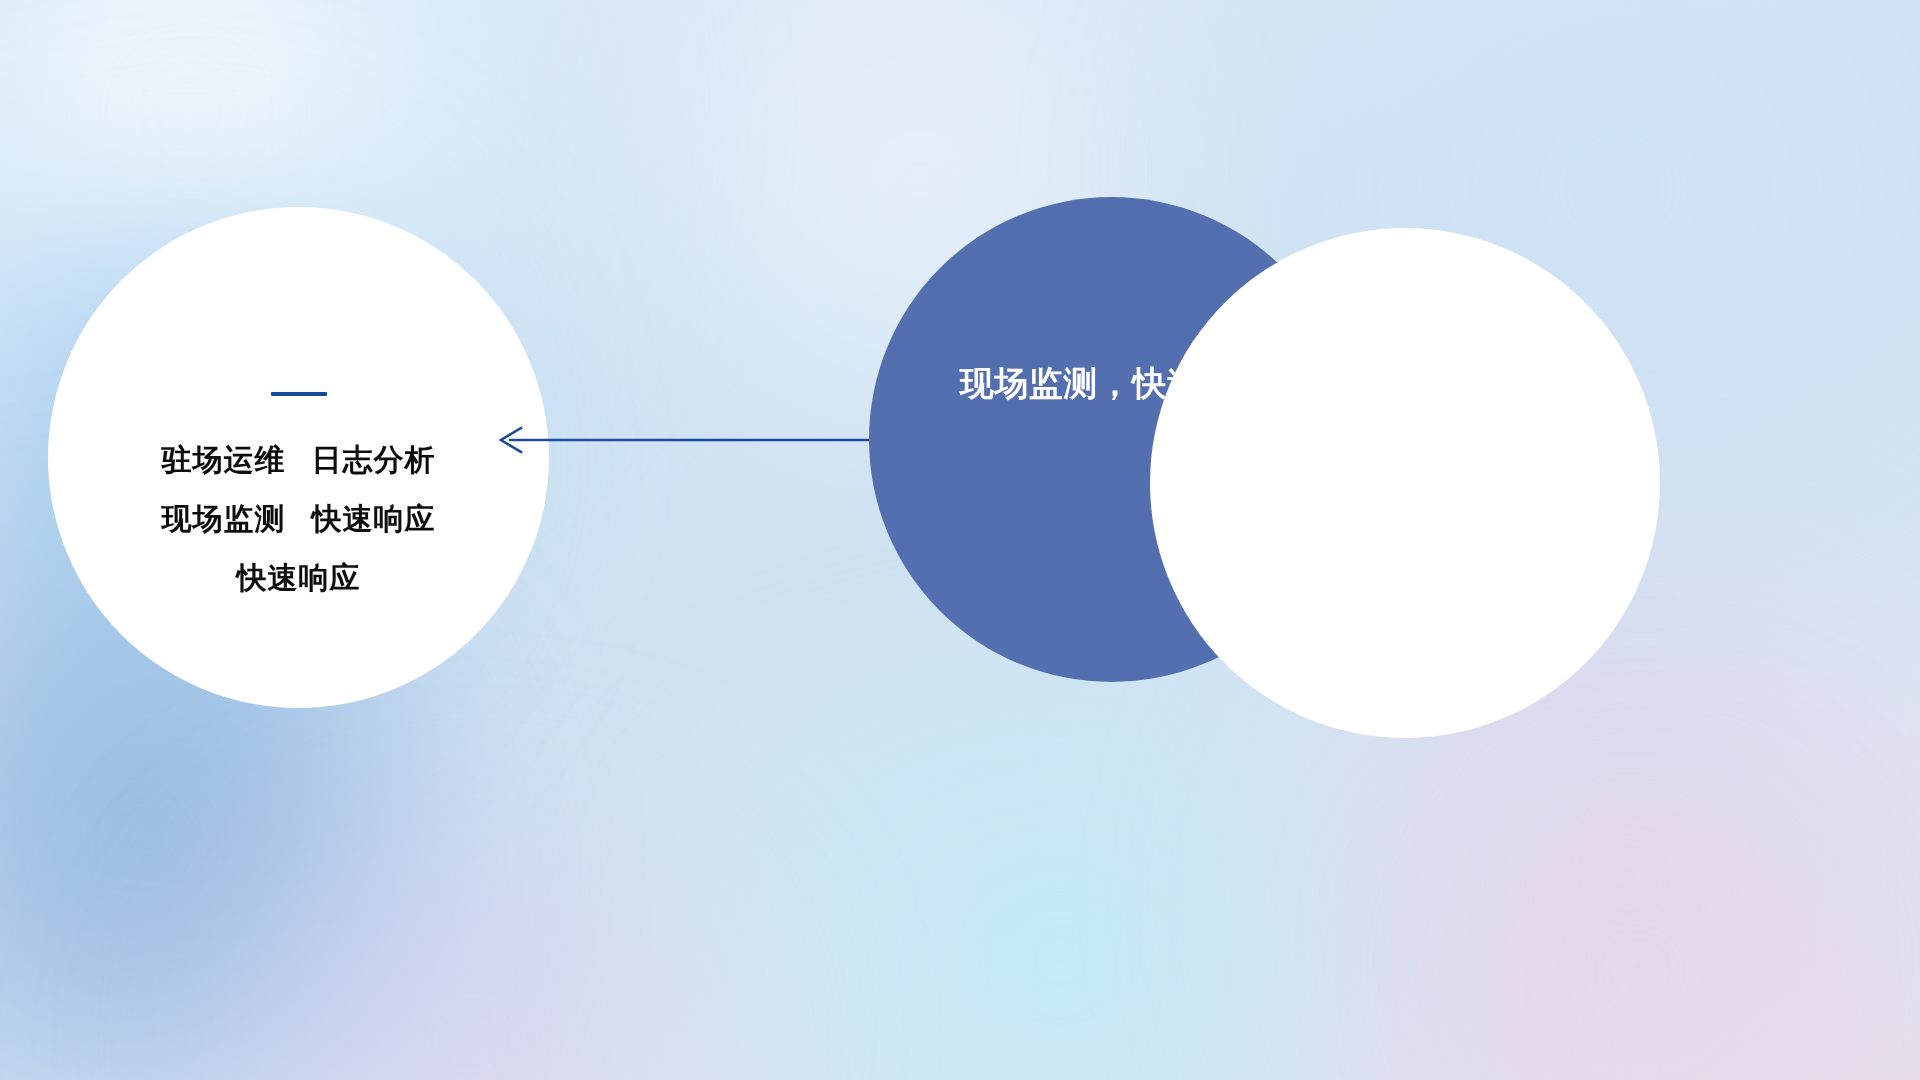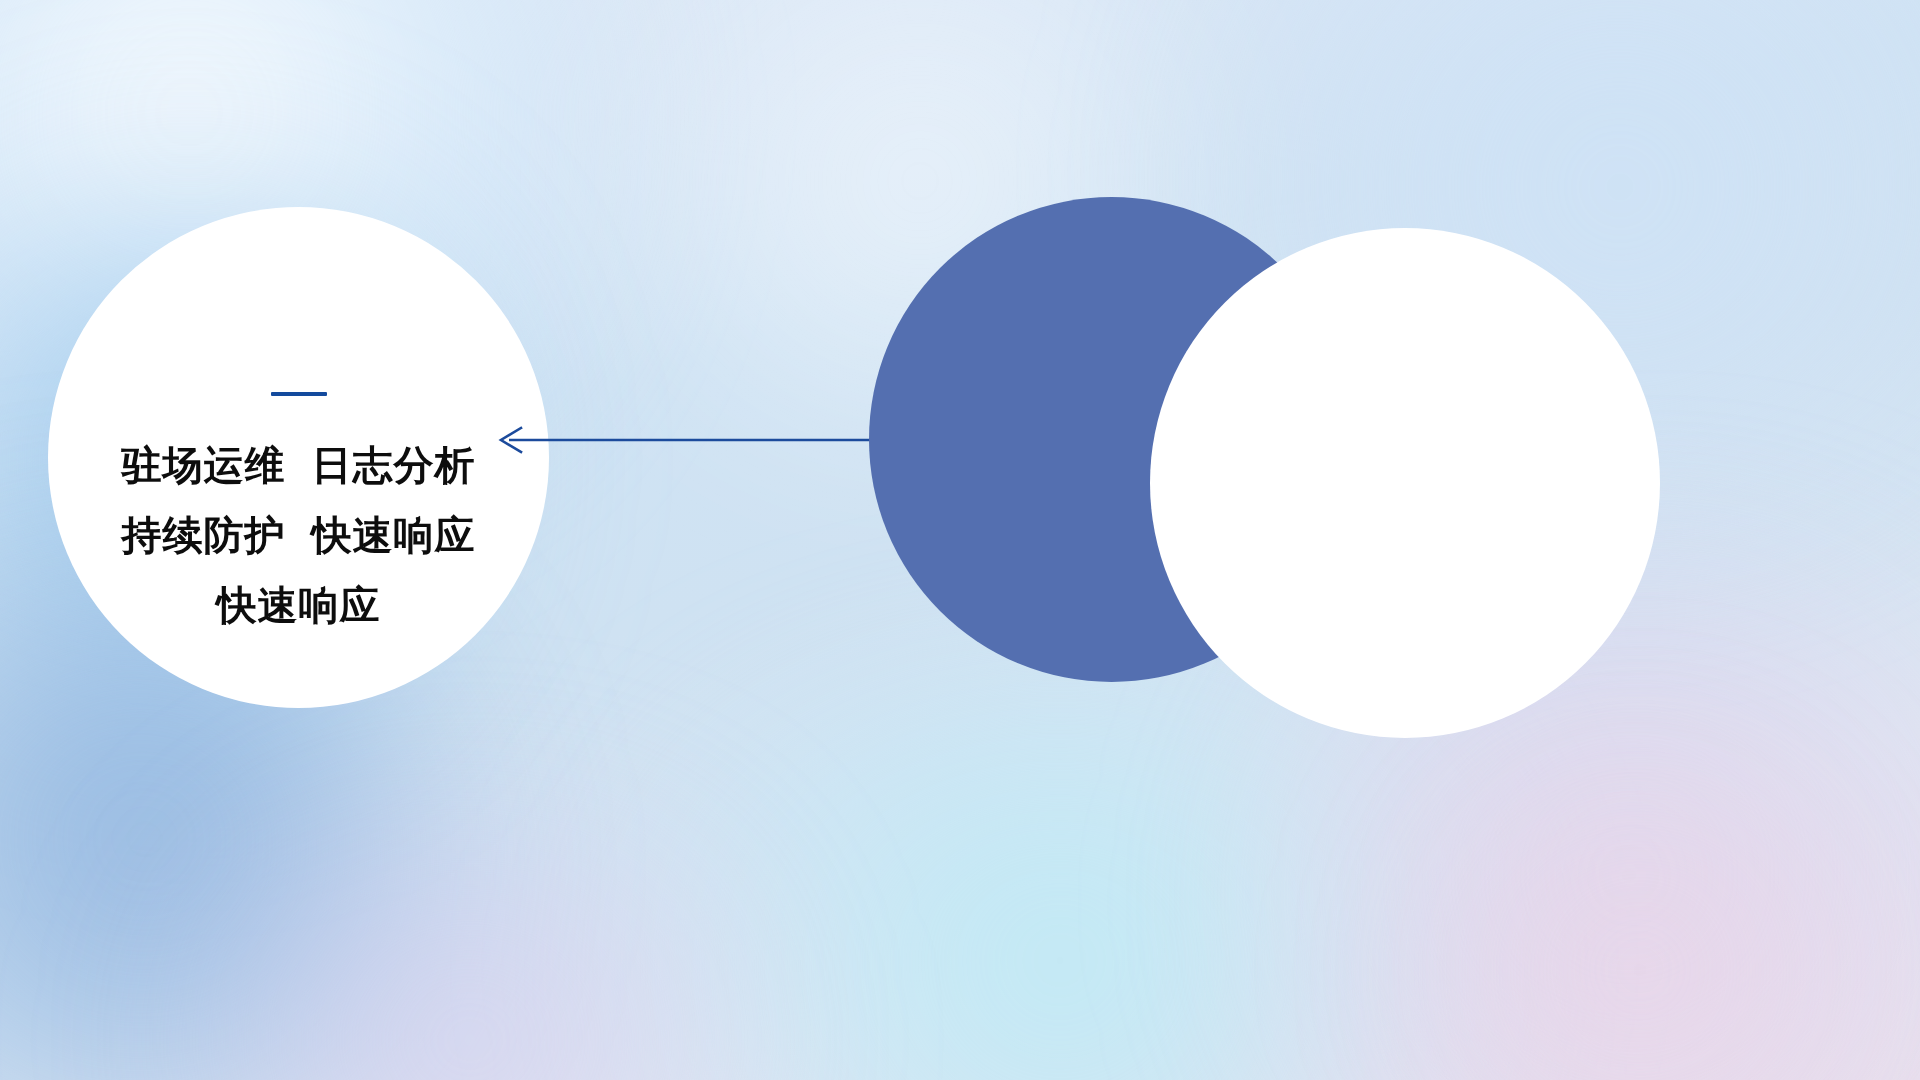--- a/index.html
+++ b/index.html
@@ -117,21 +117,21 @@
     margin-bottom: 47px;
   }
 
   .left-lines {
     display: flex;
     flex-direction: column;
     align-items: center;
     gap: 26px;
   }
   .left-line {
-    font-size: 40px;
+    font-size: 30px;
     font-weight: bold;
     color: #0d0d0d;
     letter-spacing: 1px;
     white-space: nowrap;
     line-height: 1.1;
   }
   .left-line .gap { display: inline-block; width: 26px; }
 
   .circle-mid {
     left: 869px;
@@ -222,33 +222,34 @@
   <div class="bg-blob blob-c"></div>
   <div class="bg-blob blob-d"></div>
   <div class="bg-blob blob-e"></div>
   <div class="bg-blob blob-f"></div>
   <div class="bg-blob blob-i"></div>
 
   <div class="circle circle-left">
     <div class="divider-dash"></div>
     <div class="left-lines">
       <div class="left-line"><span>驻场运维</span><span class="gap"></span><span>日志分析</span></div>
-      <div class="left-line"><span>持续防护</span><span class="gap"></span><span>快速响应</span></div>
+      <div class="left-line"><span>现场监测</span><span class="gap"></span><span>快速响应</span></div>
       <div class="left-line"><span>快速响应</span></div>
     </div>
   </div>
 
   <div class="connector">
     <svg width="380" height="44" viewBox="0 0 380 44" xmlns="http://www.w3.org/2000/svg">
       <line x1="14" y1="22" x2="380" y2="22" stroke="#1c4b9c" stroke-width="2.6"></line>
       <polyline points="26,10 6,22 26,34" fill="none" stroke="#1c4b9c" stroke-width="2.6" stroke-linecap="square" stroke-linejoin="miter"></polyline>
     </svg>
   </div>
 
   <div class="circle circle-mid"></div>
 
   <div class="circle circle-right"></div>
 
   <div class="mid-text">
+    <div class="card-title on-dark">现场监测，快速响应</div>
   </div>
 
 
 </div>
 
 </body></html>

